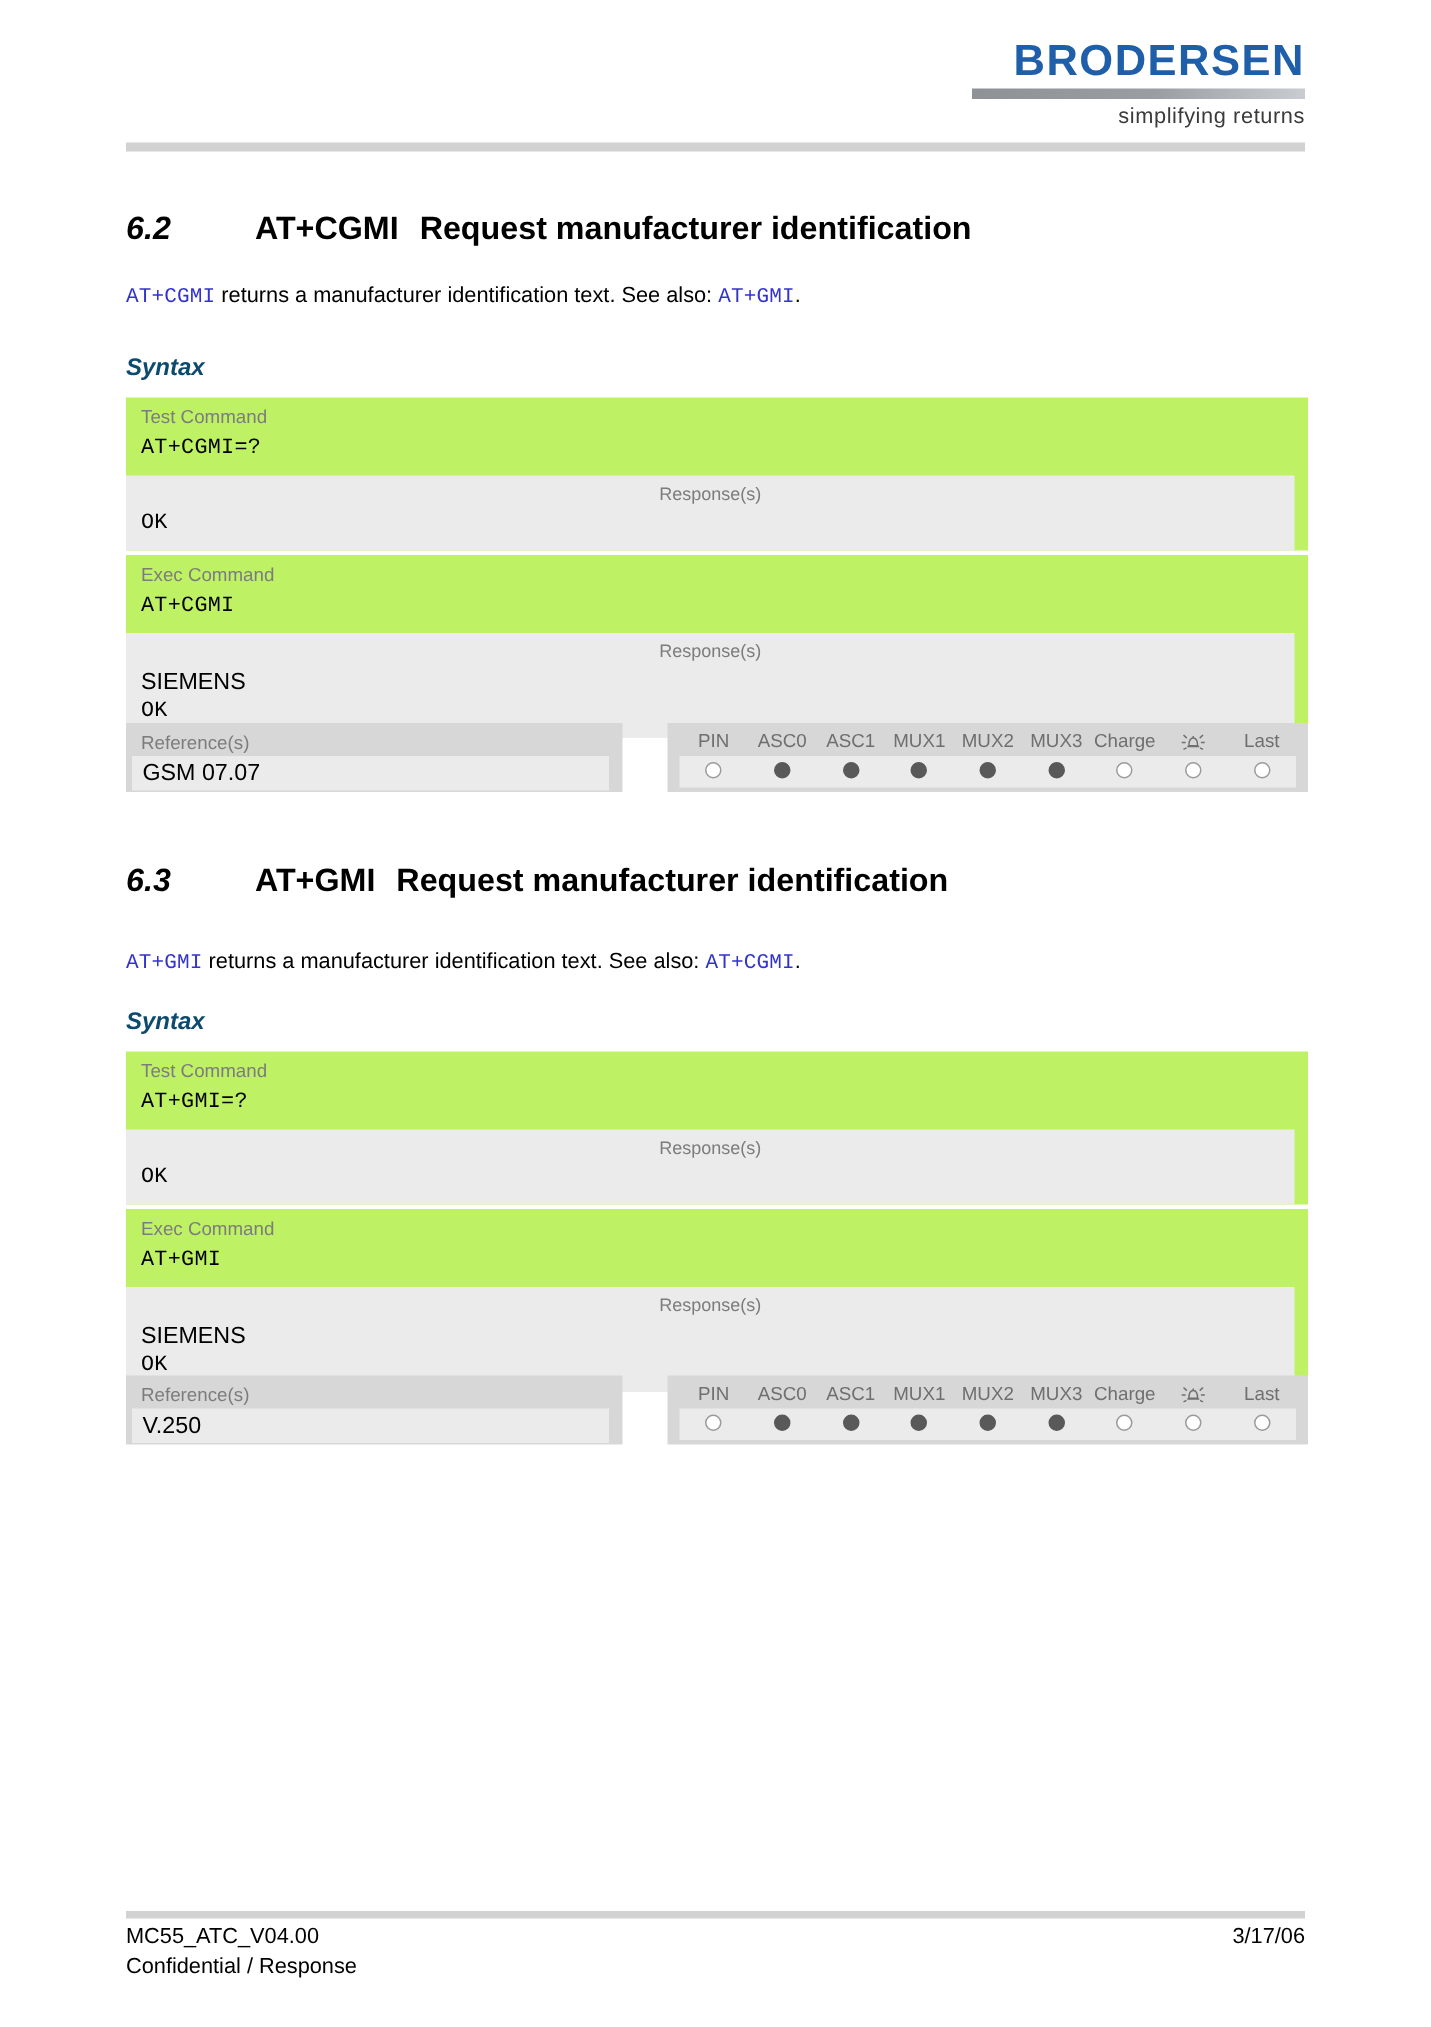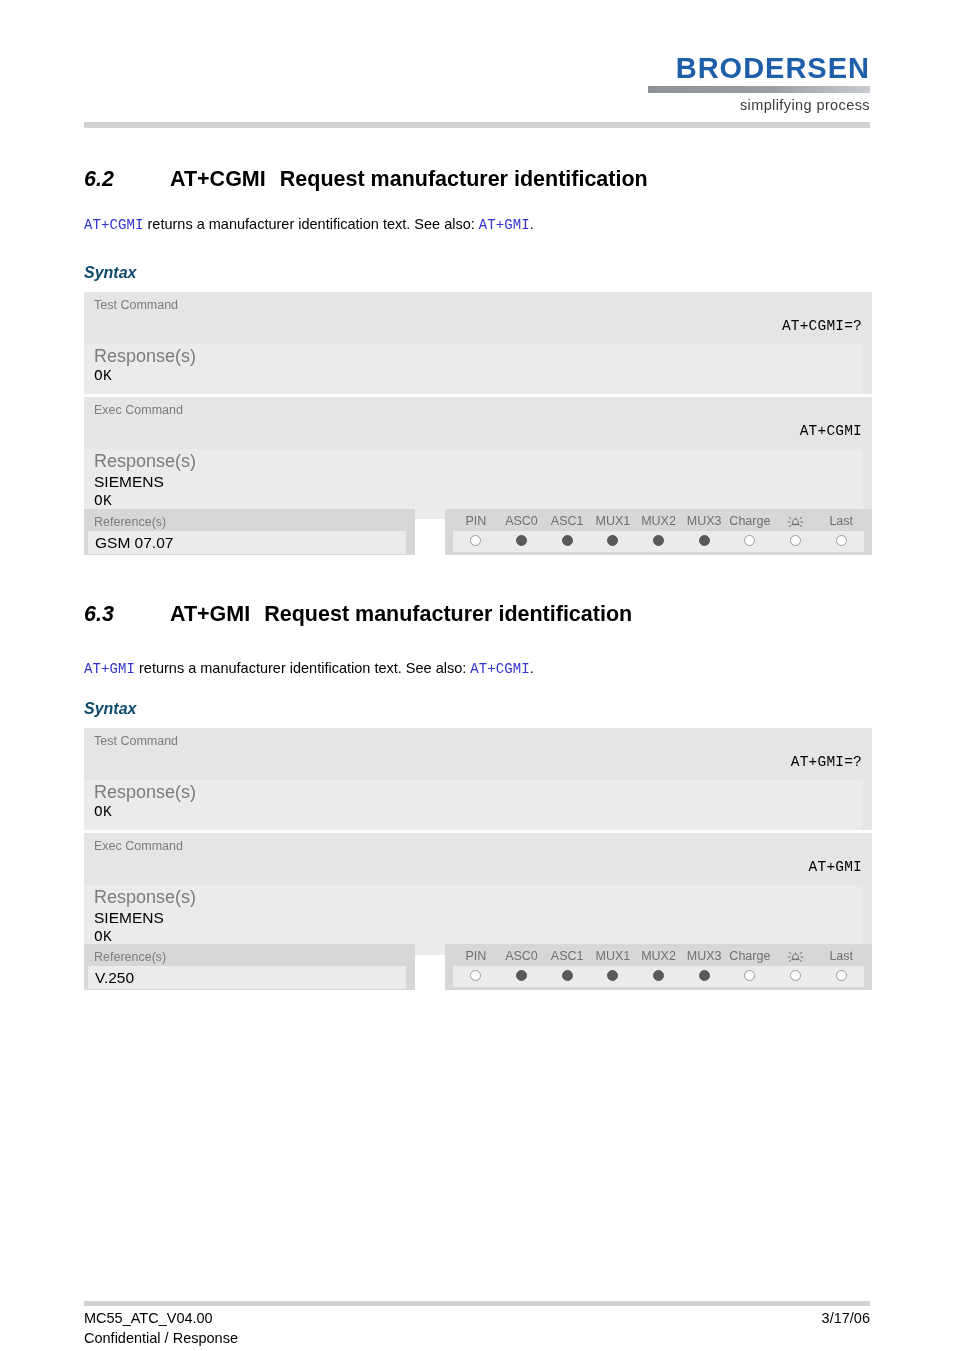--- a/index.html
+++ b/index.html
@@ -14,21 +14,20 @@
     font-family: "Liberation Sans", sans-serif;
     color: #000000;
     overflow: hidden;
   }
 
   .page {
     position: absolute;
     left: 0; top: 0;
     width: 954px;
     height: 1053px;
-    margin-top: 27px;
   }
 
   
   .header {
     position: absolute;
     left: 84px; top: 26px;
     width: 786px;
     height: 62px;
   }
   .logo-block {
@@ -106,48 +105,48 @@
     color: #0c4a6e;
   }
 
   
   .syntax-table {
     position: absolute;
     left: 84px;
     width: 788px;
   }
   .cmd-block {
-    background: #e5e5e5;
+    background: #bef264;
     padding: 0;
     margin-bottom: 3px;
   }
   .blk-label {
     font-size: 12.5px;
     color: #7c7c7c;
     padding: 6px 10px 2px 10px;
     line-height: 15px;
   }
   .blk-code {
     font-family: "Liberation Mono", "DejaVu Sans Mono", monospace;
     font-size: 14.5px;
     color: #000;
     padding: 2px 10px 9px 10px;
     line-height: 18px;
     letter-spacing: 0.2px;
-    text-align: right;
   }
   .resp-block {
     background: #ebebeb;
     margin: 0 9px 0 0;
   }
   .resp-label {
-    font-size: 18px;
+    font-size: 12px;
     color: #7c7c7c;
     padding: 5px 10px 2px 10px;
     line-height: 15px;
+    text-align: center;
   }
   .resp-text-sans {
     font-size: 15.5px;
     color: #000;
     padding: 1px 10px 0px 10px;
     line-height: 19px;
   }
   .resp-code {
     font-family: "Liberation Mono", "DejaVu Sans Mono", monospace;
     font-size: 14.5px;
@@ -250,21 +249,21 @@
 </style>
 </head>
 <body>
 
 <div class="page">
 
   <div class="header">
     <div class="logo-block">
       <div class="logo-word">BRODERSEN</div>
       <div class="logo-bar"></div>
-      <div class="logo-tagline">simplifying process</div>
+      <div class="logo-tagline">simplifying returns</div>
     </div>
   </div>
   <div class="header-rule"></div>
 
   <div class="section-heading" style="top:140px">
     <span class="num">6.2</span><span class="cmd">AT+CGMI</span><span>Request manufacturer identification</span>
   </div>
 
   <div class="intro" style="top:188px">
     <span class="mono-ref">AT+CGMI</span><span> returns a manufacturer identification text. See also: </span><span class="mono-ref">AT+GMI</span><span>.</span>

